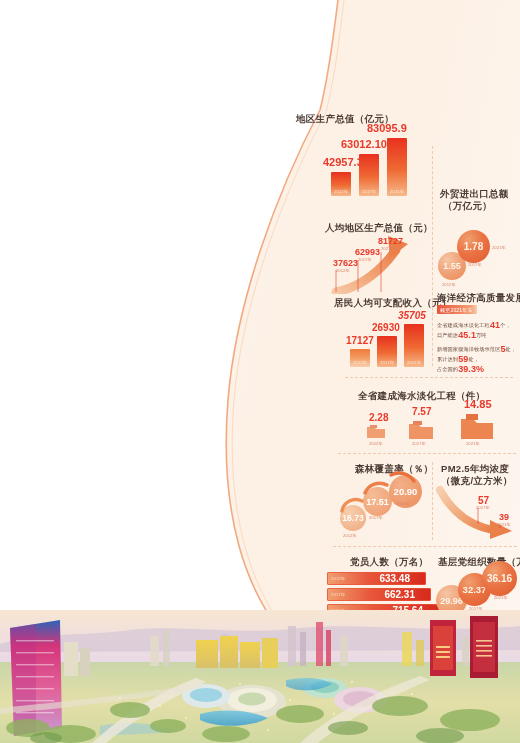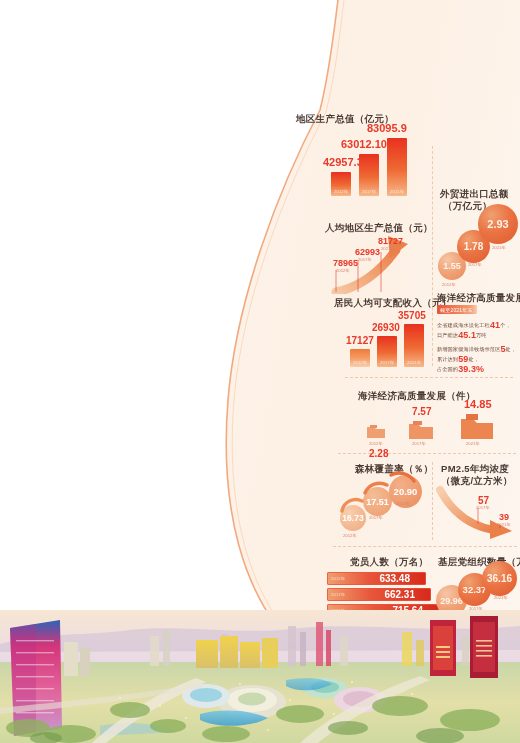--- a/index.html
+++ b/index.html
@@ -134,52 +134,51 @@
       <linearGradient id="argd" x1="0" y1="1" x2="1" y2="0">
         <stop offset="0%" stop-color="#f6c8a4"></stop>
         <stop offset="55%" stop-color="#f0a070"></stop>
         <stop offset="100%" stop-color="#ea7f4a"></stop>
       </linearGradient>
     </defs>
     <path d="M 6 60 C 26 56 44 44 58 28 L 66 18" fill="none" stroke="url(#argd)" stroke-width="9" stroke-linecap="round"></path>
     <path d="M 58 4 L 78 12 L 60 26 Z" fill="#ea7f4a"></path>
   </svg>
 
-  <div class="val" style="left:333px;top:258px;font-size:9px;">78965</div>
+  <div class="val" style="left:333px;top:258px;font-size:9px;">37623</div>
   <div class="val" style="left:355px;top:247px;font-size:9px;">62993</div>
   <div class="val" style="left:378px;top:236px;font-size:9px;">81727</div>
 
   <div class="yr" style="left:336px;top:268px;">2012年</div>
   <div class="yr" style="left:358px;top:257px;">2017年</div>
   <div class="yr" style="left:381px;top:246px;">2021年</div>
 
   <svg style="position:absolute;left:333px;top:252px;width:80px;height:44px;">
     <path d="M 3 18 L 3 40 M 25 8 L 25 40 M 48 0 L 48 40" stroke="#e8392a" stroke-width=".6" fill="none"></path>
   </svg>
 
   <div class="sect-title" style="left:334px;top:297px;">居民人均可支配收入（元）</div>
 
   <div class="val" style="left:346px;top:335px;font-size:10px;">17127</div>
   <div class="val" style="left:372px;top:322px;font-size:10px;">26930</div>
-  <div class="val" style="left:398px;top:310px;font-size:10px;">35705</div>
+  <div class="val" style="left:398px;top:310px;font-size:10px;font-style:italic;">35705</div>
 
   <div class="bar soft" style="left:350px;top:349px;width:20px;height:18px;"></div>
   <div class="bar" style="left:377px;top:336px;width:20px;height:31px;"></div>
   <div class="bar" style="left:404px;top:324px;width:20px;height:43px;"></div>
 
   <div class="yr-in" style="left:353px;top:360px;">2012年</div>
   <div class="yr-in" style="left:380px;top:360px;">2017年</div>
   <div class="yr-in" style="left:407px;top:360px;">2021年</div>
 
   <div class="sect-title" style="left:440px;top:188px;">外贸进出口总额</div>
   <div class="sect-title" style="left:443px;top:200px;">（万亿元）</div>
 
   <div class="circ pale" style="left:438px;top:252px;width:28px;height:28px;font-size:9px;text-align:right;">1.55</div>
   <div class="circ" style="left:457px;top:230px;width:33px;height:33px;font-size:10px;">1.78</div>
-  <div class="circ" style="left:478px;top:204px;width:40px;height:40px;font-size:11px;">2.93</div>
 
   <div class="yr" style="left:442px;top:282px;">2012年</div>
   <div class="yr" style="left:468px;top:262px;">2017年</div>
   <div class="yr" style="left:492px;top:245px;">2021年</div>
 
   <div class="sect-title" style="left:437px;top:292px;">海洋经济高质量发展</div>
   <div class="badge" style="left:437px;top:305px;">截至2021年末</div>
 
   <div class="mline" style="left:437px;top:320px;">
     <i>全省建成海水淡化工程</i><b>41</b><i>个，</i>
@@ -190,23 +189,23 @@
   <div class="mline" style="left:437px;top:344px;">
     <i>新增国家级海洋牧场示范区</i><b>5</b><i>处，</i>
   </div>
   <div class="mline" style="left:437px;top:354px;">
     <i>累计达到</i><b>59</b><i>处，</i>
   </div>
   <div class="mline" style="left:437px;top:364px;">
     <i>占全国的</i><b>39.3%</b>
   </div>
 
-  <div class="sect-title" style="left:358px;top:390px;">海洋经济高质量发展（件）</div>
-
-  <div class="val" style="left:369px;top:412px;font-size:10px;margin-top:36px;">2.28</div>
+  <div class="sect-title" style="left:358px;top:390px;">全省建成海水淡化工程（件）</div>
+
+  <div class="val" style="left:369px;top:412px;font-size:10px;">2.28</div>
   <div class="val" style="left:412px;top:406px;font-size:10px;">7.57</div>
   <div class="val" style="left:464px;top:398px;font-size:11px;">14.85</div>
 
   <svg style="position:absolute;left:366px;top:421px;width:20px;height:18px;">
     <path d="M1 6 h7 l2 2 h9 v9 h-18 z" fill="#f0a070"></path>
     <path d="M4 4 h7 v3 h-7 z" fill="#e8906a"></path>
   </svg>
   <svg style="position:absolute;left:408px;top:417px;width:26px;height:23px;">
     <path d="M1 7 h9 l3 3 h12 v12 h-24 z" fill="#ef9464"></path>
     <path d="M5 4 h9 v4 h-9 z" fill="#e8825a"></path>

